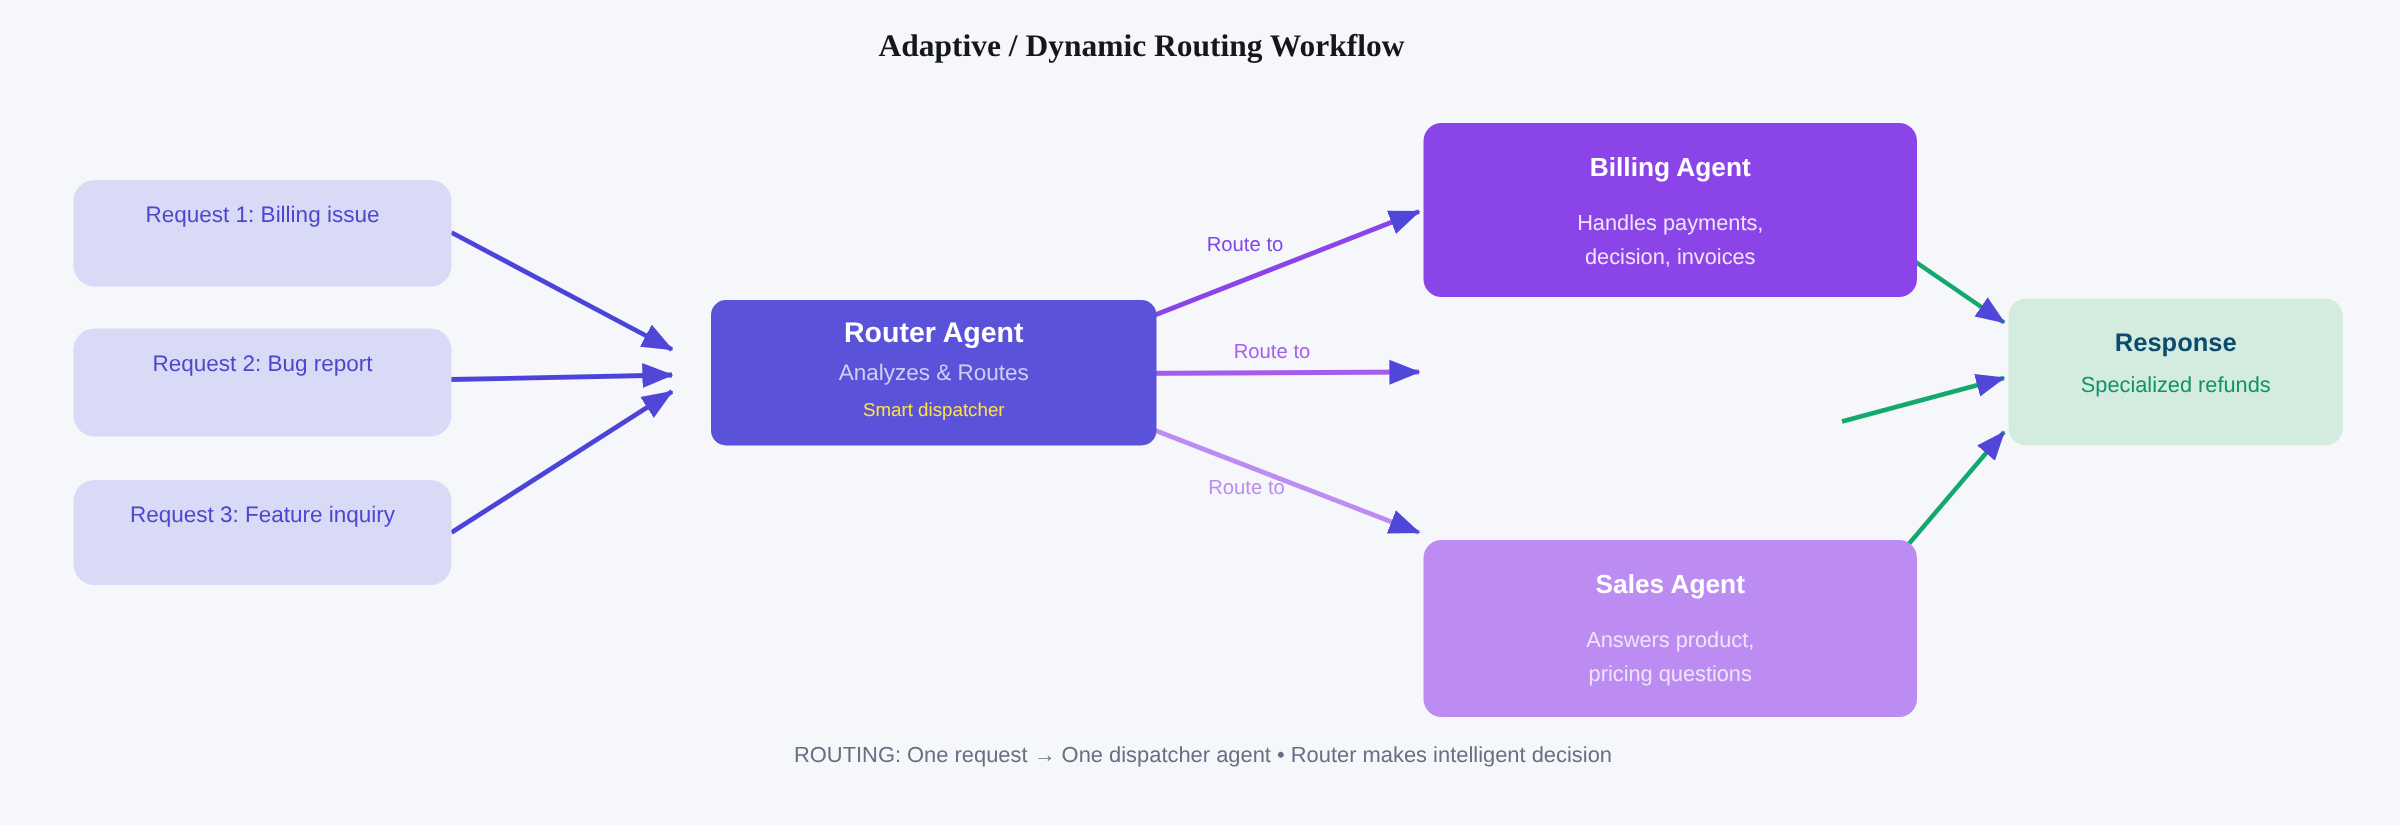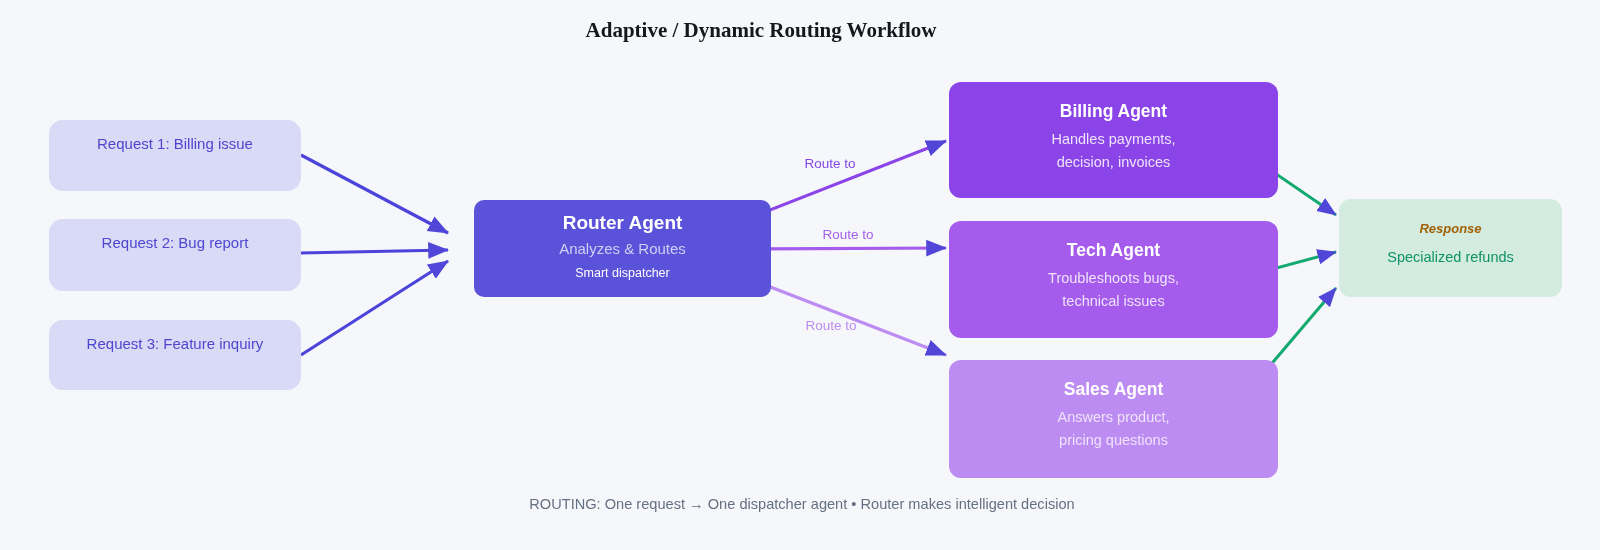--- a/index.html
+++ b/index.html
@@ -69,48 +69,47 @@
     margin-top:11px;
     font-size:19px; font-weight:bold; color:#ffffff;
     line-height:24px;
   }
   .router-sub{
     margin-top:4px;
     font-size:15px; color:#cfcff4; line-height:20px;
   }
   .router-note{
     margin-top:7px;
-    font-size:12.5px; color:#ffffff; line-height:15px;
+    font-size:12.5px; color:#fde047; line-height:15px;
   }
   .agent{
     left:949px; width:329px; height:116px;
     border-radius:12px;
   }
   .agent-billing{top:82px; background:#8b44e8;}
   .agent-tech{top:221px; height:117px; background:#a55cec;}
   .agent-sales{top:360px; height:118px; background:#bd8cf2;}
   .agent-title{
     margin-top:17px;
     font-size:17.5px; font-weight:bold; color:#ffffff;
     line-height:25px;
   }
   .agent-line{
     font-size:14.5px; color:#eee3fb; line-height:23px;
   }
-  .agent-line.first{margin-top:4px;text-align:center;}
+  .agent-line.first{margin-top:14px;text-align:center;}
   .response{
     left:1339px; top:199px; width:223px; height:98px;
     background:#d3ecdf;
     border-radius:12px;
   }
   .response-title{
     margin-top:17px;
-    font-size:13px; font-weight:bold; color:#a16207;
+    font-size:17px; font-weight:bold; color:#0c4a6e;
     line-height:25px;
-    font-style:italic;
   }
   .response-sub{
     margin-top:6px;
     font-size:14.5px; color:#10926a; line-height:21px;
   }
   .edge-label{
     position:absolute;
     transform:translate(-50%,-50%);
     font-size:13.5px;
     white-space:nowrap;
@@ -161,25 +160,20 @@
 
   <div class="edge-label edge-label-1">Route to</div>
   <div class="edge-label edge-label-2">Route to</div>
   <div class="edge-label edge-label-3">Route to</div>
 
   <div class="box agent agent-billing">
     <div class="agent-title">Billing Agent</div>
     <div class="agent-line first">Handles payments,</div>
     <div class="agent-line">decision, invoices</div>
   </div>
-  <div class="box agent agent-tech">
-    <div class="agent-title">Tech Agent</div>
-    <div class="agent-line first">Troubleshoots bugs,</div>
-    <div class="agent-line">technical issues</div>
-  </div>
   <div class="box agent agent-sales">
     <div class="agent-title">Sales Agent</div>
     <div class="agent-line first">Answers product,</div>
     <div class="agent-line">pricing questions</div>
   </div>
 
   <div class="box response">
     <div class="response-title">Response</div>
     <div class="response-sub">Specialized refunds</div>
   </div>

